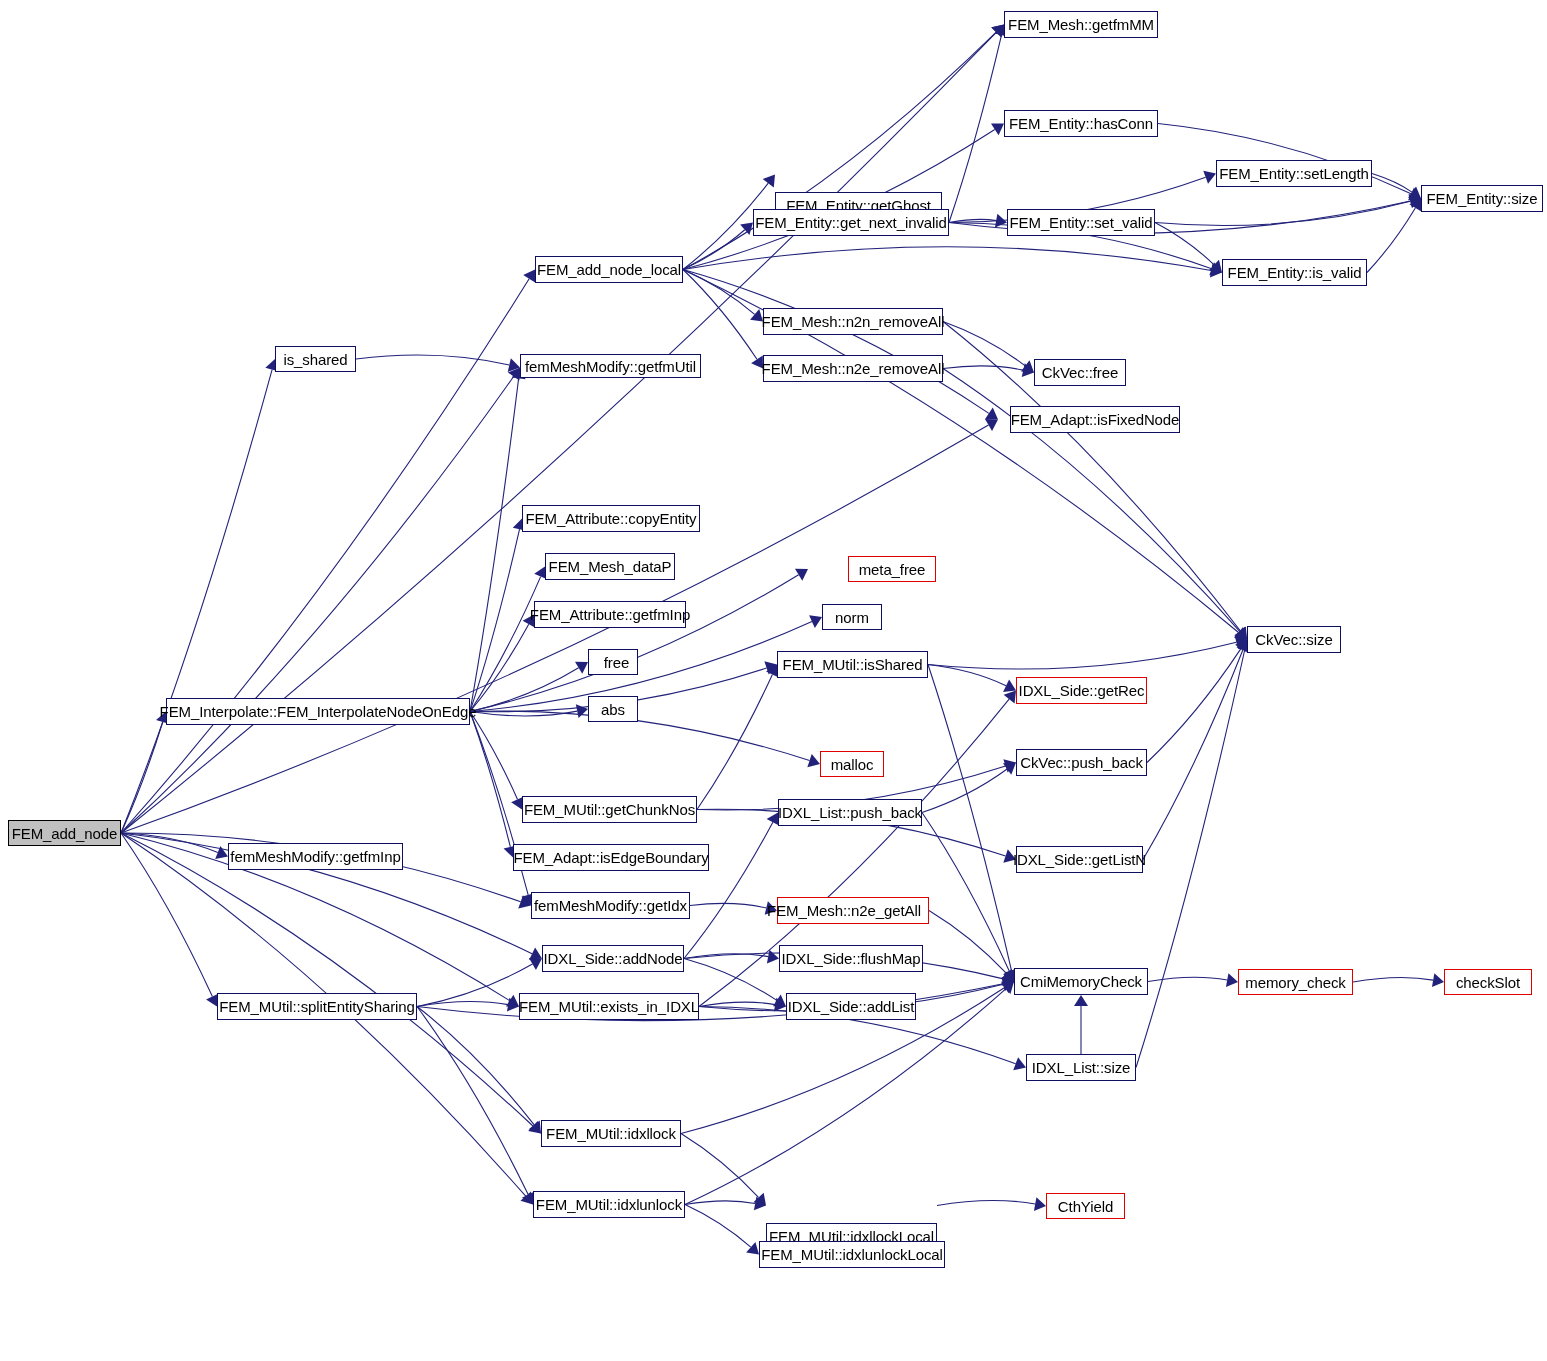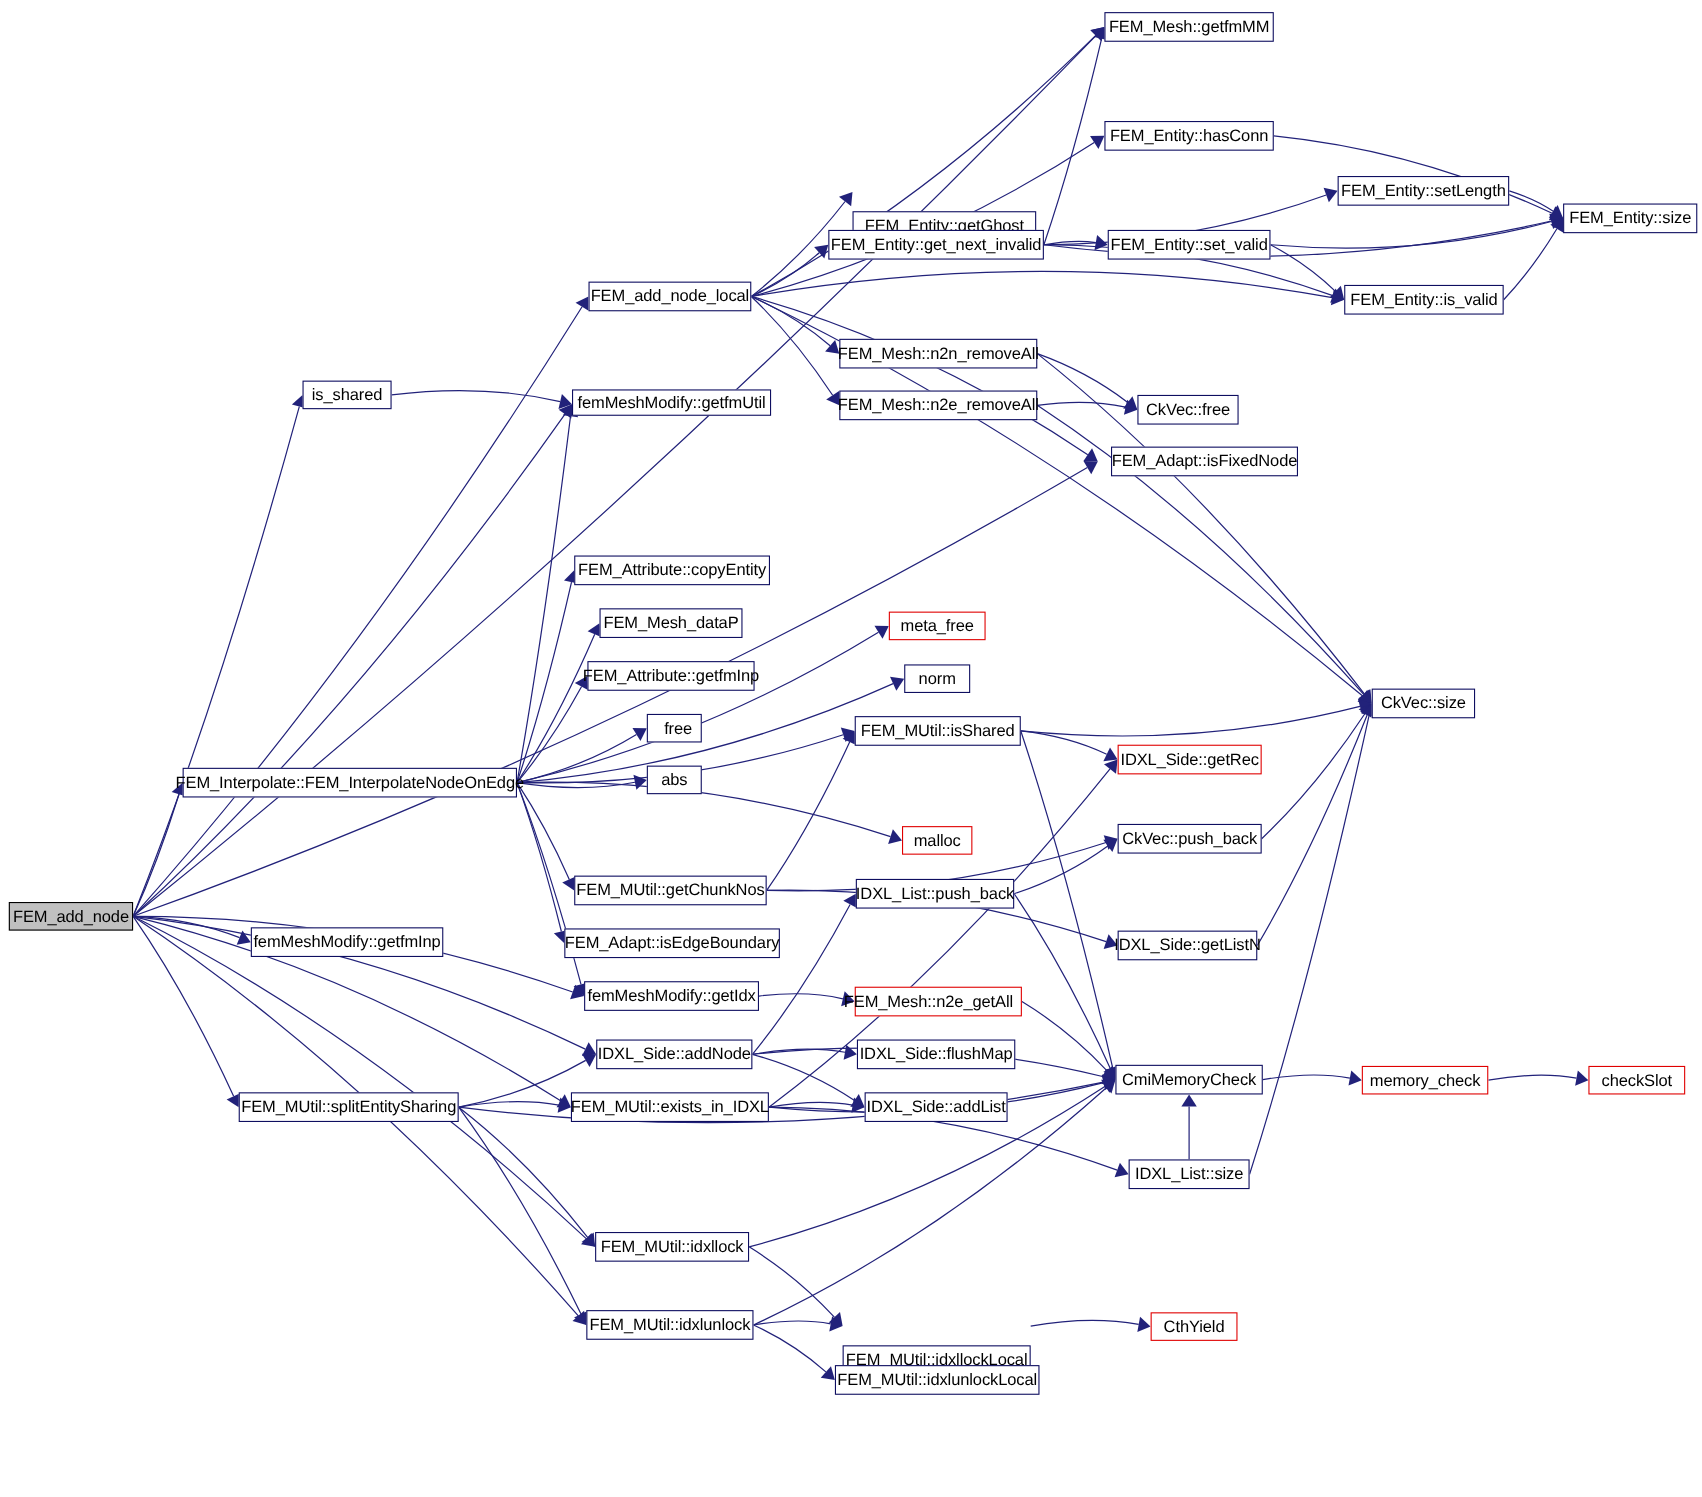--- a/index.html
+++ b/index.html
@@ -279,21 +279,21 @@
     </div>
     <div class="node" style="left: 998px; top: 406px; width: 170px; height: 27px; margin-left: 12px;">
       <span>FEM_Adapt::isFixedNode</span>
     </div>
     <div class="node" style="left: 522px; top: 505px; width: 178px; height: 27px;">
       <span>FEM_Attribute::copyEntity</span>
     </div>
     <div class="node" style="left: 545px; top: 553px; width: 130px; height: 27px;">
       <span>FEM_Mesh_dataP</span>
     </div>
-    <div class="node red" style="left: 808px; top: 556px; width: 88px; height: 26px;">
+    <div class="node red" style="left: 848px; top: 556px; width: 88px; height: 26px;">
       <span>meta_free</span>
     </div>
     <div class="node" style="left: 534px; top: 601px; width: 152px; height: 27px;">
       <span>FEM_Attribute::getfmInp</span>
     </div>
     <div class="node" style="left: 822px; top: 604px; width: 60px; height: 26px;">
       <span>norm</span>
     </div>
     <div class="node" style="left: 1247px; top: 626px; width: 94px; height: 27px;">
       <span>CkVec::size</span>

